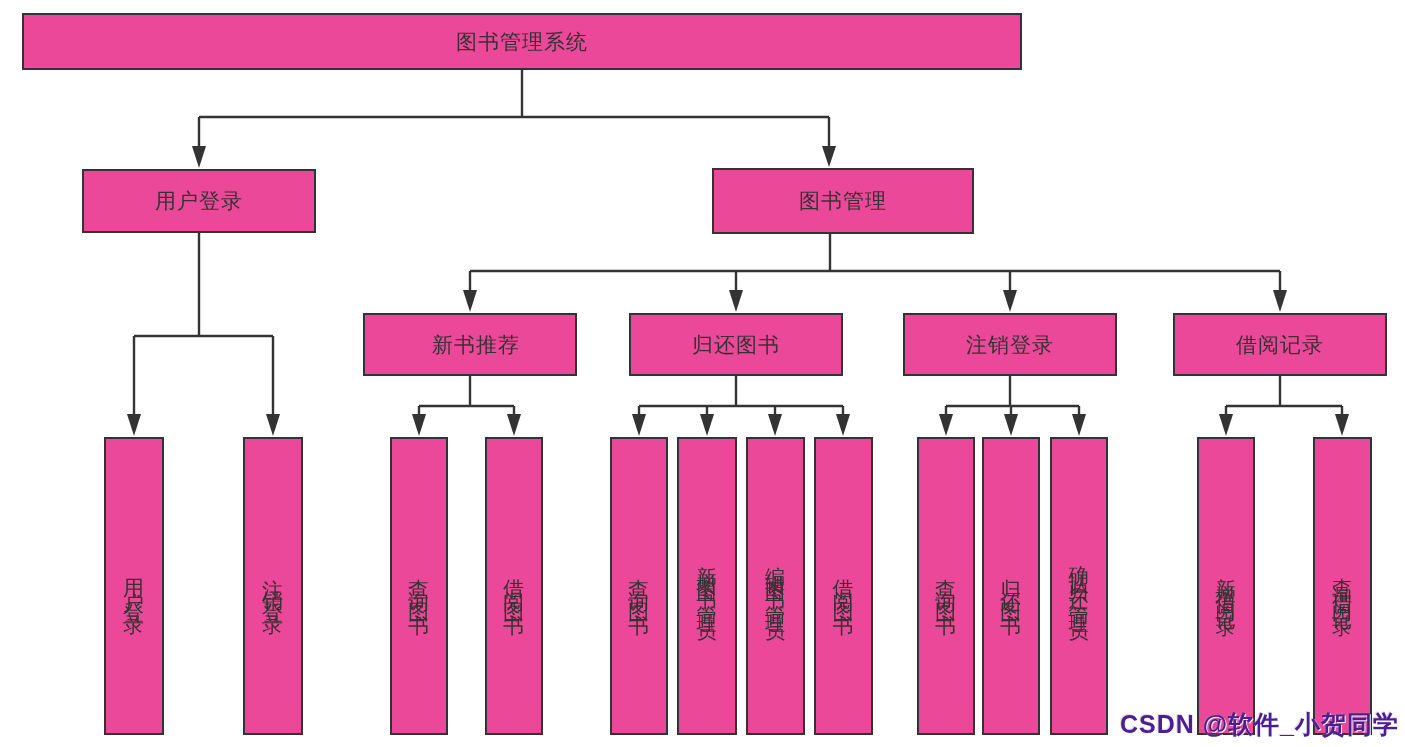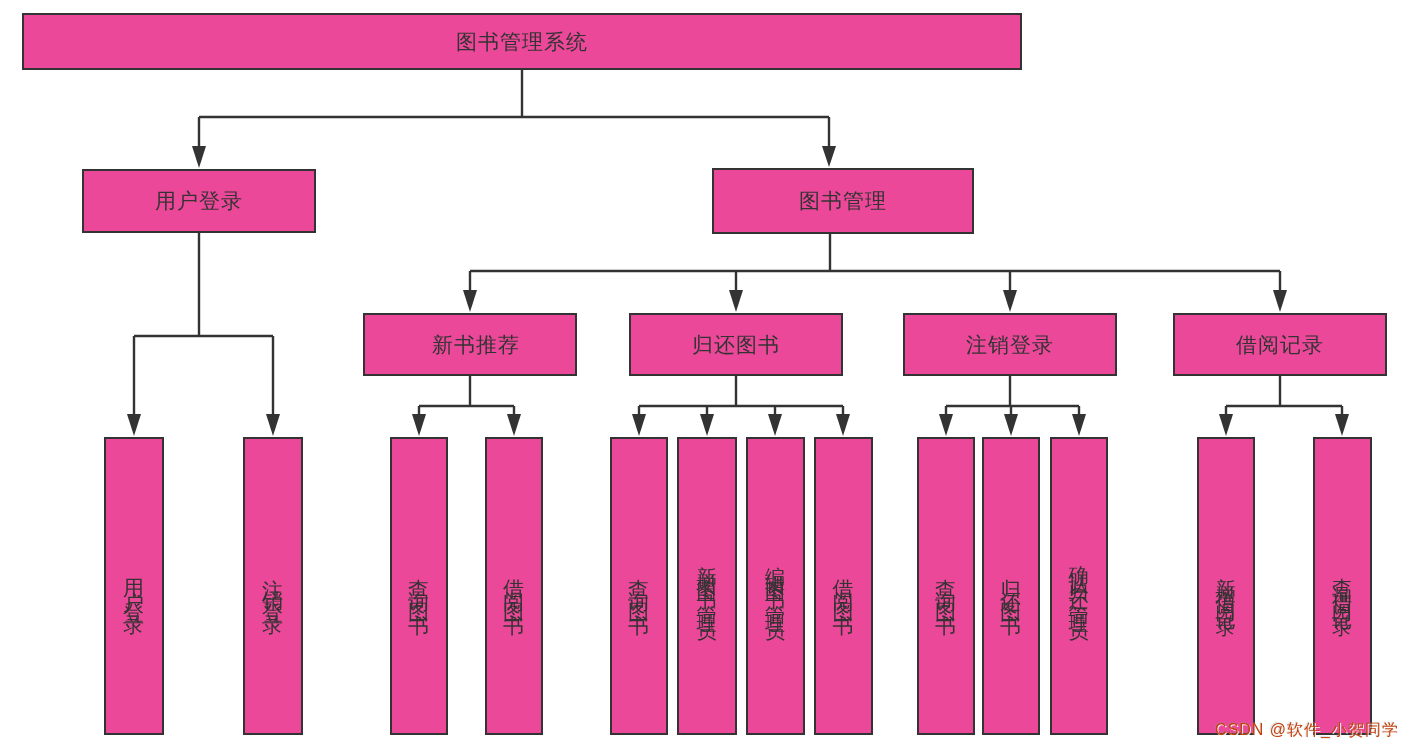--- a/index.html
+++ b/index.html
@@ -25,25 +25,26 @@
     letter-spacing:12px;
     line-height:1;
     color:#333333;
     white-space:nowrap;
   }
   .v-label.tight{letter-spacing:8px;font-size:20px;}
   #watermark{
     position:absolute;
     right:6px;
     bottom:6px;
-    font-size:16px;
-    color:#c2410c;
+    font-size:25px;
+    color:#4c1d95;
     text-shadow:1px 1px 0 rgba(255,255,255,0.9), -1px -1px 1px rgba(150,150,150,0.35);
     letter-spacing:1px;
     pointer-events:none;
+    font-weight:bold;
   }
 </style>
 </head>
 <body>
 
 <div id="stage">
 
   <svg id="connectors" viewBox="0 0 1405 747" xmlns="http://www.w3.org/2000/svg" aria-hidden="true">
     <g stroke="#333333" stroke-width="2.4" fill="none">
 

